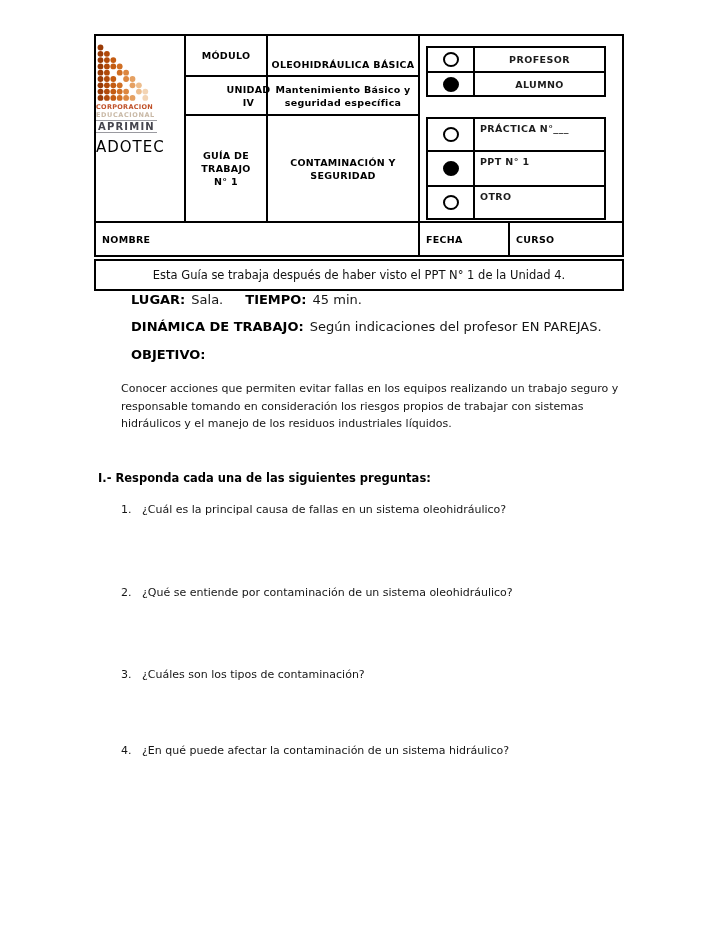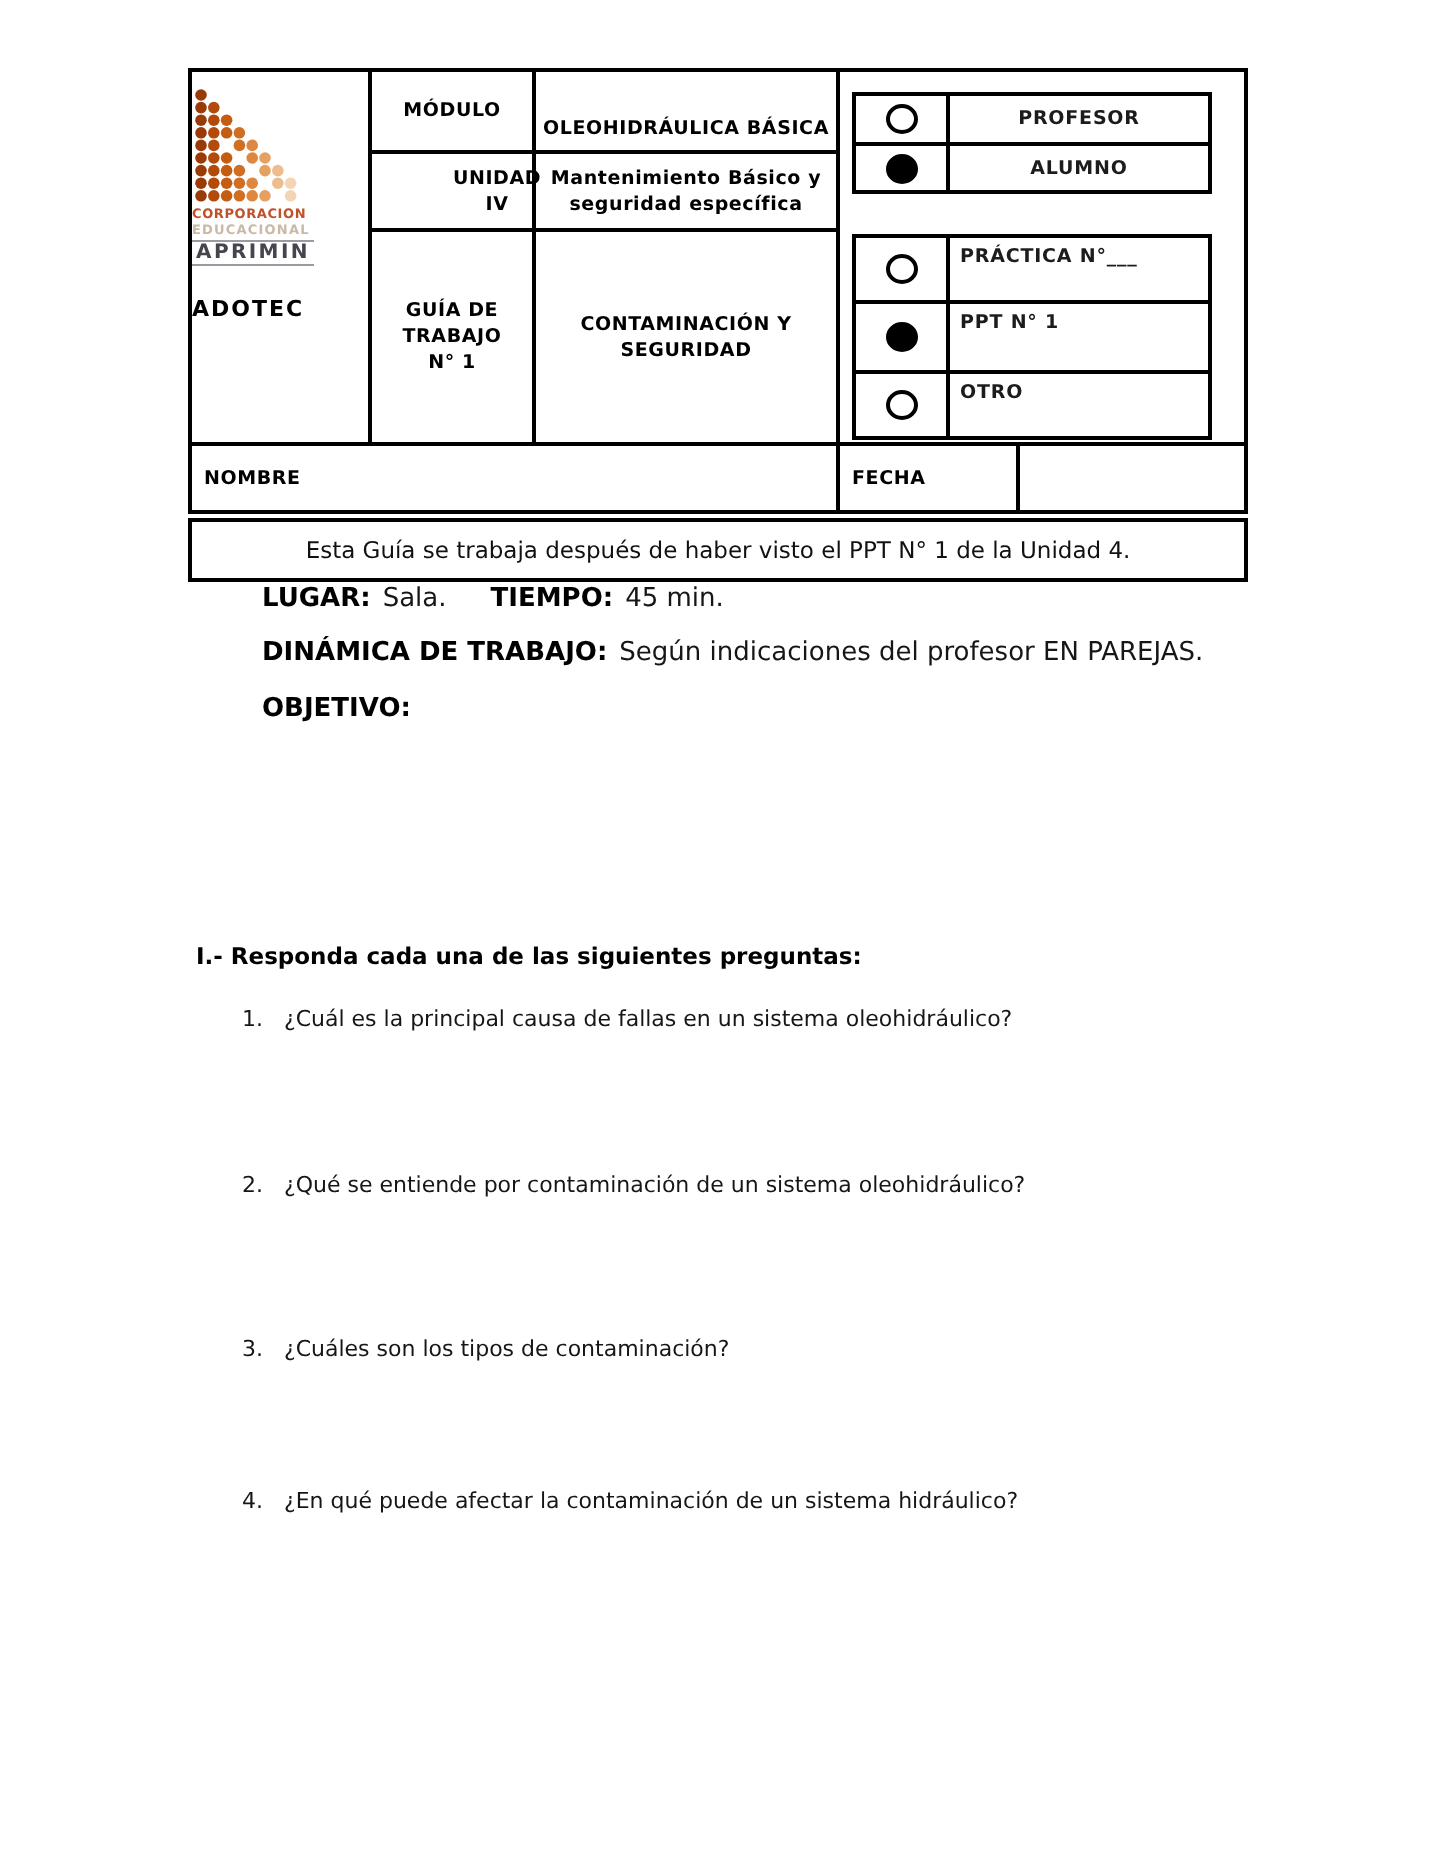--- a/index.html
+++ b/index.html
@@ -17,21 +17,21 @@
           color:#000; line-height:13px; box-sizing:border-box; }
   .cell.left { justify-content:flex-start; text-align:left; padding-left:6px; }
   
   .logo-cell { position:absolute; left:0; top:0; width:88px; height:185px;
                display:flex; flex-direction:column; align-items:flex-start; padding-top:7px;
                box-sizing:border-box; }
   .logo-corp  { font-size:6.5px; font-weight:bold; color:#c0522a; letter-spacing:0.3px; margin-top:2px; }
   .logo-educ  { font-size:6.5px; font-weight:bold; color:#c9b9a6; letter-spacing:0.6px; margin-top:0px; }
   .logo-aprimin { font-size:10px; font-weight:bold; color:#45454e; letter-spacing:1.2px;
                   border-top:1px solid #9a9aa0; border-bottom:1px solid #9a9aa0; padding:0 2px; margin-top:1px; }
-  .logo-adotec { font-size:11px; font-weight:bold; color:#000; letter-spacing:1px; margin-top:15px; }
+  .logo-adotec { font-size:15px; font-weight:normal; color:#000; letter-spacing:1px; margin-top:5px; }
   
   .cbox { position:absolute; border:2px solid #000; box-sizing:border-box; background:#fff; }
   .crow { position:absolute; left:0; width:100%; box-sizing:border-box; }
   .circle-col { position:absolute; left:0; top:0; width:45px; height:100%;
                 display:flex; align-items:center; justify-content:center; }
   .mark { width:16px; height:15px; border:2px solid #000; border-radius:50%; box-sizing:border-box; background:#fff; }
   .mark.filled { background:#000; }
   .clabel { position:absolute; left:47px; top:0; right:0; height:100%;
             display:flex; align-items:center; justify-content:center;
             font-weight:bold; font-size:9.5px; letter-spacing:0.4px; }
@@ -159,36 +159,38 @@
       <div class="crow" style="top:68px; height:31px;">
         <div class="circle-col">
           <span class="mark"></span>
         </div>
         <div class="clabel topleft">OTRO</div>
       </div>
     </div>
 
     <div class="cell left" style="left:0;     top:187px; width:322px; height:32px;">NOMBRE</div>
     <div class="cell left" style="left:324px; top:187px; width:88px;  height:32px;">FECHA</div>
+    <div class="cell left" style="left:414px; top:187px; width:112px; height:32px;">CURSO</div>
   </div>
 
   <div class="notice">Esta Guía se trabaja después de haber visto el PPT N° 1 de la Unidad 4.</div>
 
   <div class="bodyline" style="left:99px; top:292px;">
     <span class="blabel">LUGAR:</span><span class="bval">Sala.</span><span class="blabel gap">TIEMPO:</span><span class="bval">45 min.</span>
   </div>
 
   <div class="bodyline" style="left:99px; top:319px;">
     <span class="blabel">DINÁMICA DE TRABAJO:</span><span class="bval">Según indicaciones del profesor EN PAREJAS.</span>
   </div>
 
   <div class="bodyline" style="left:99px; top:347px;">
     <span class="blabel">OBJETIVO:</span>
   </div>
 
+  <div class="par">Conocer acciones que permiten evitar fallas en los equipos realizando un trabajo seguro y responsable tomando en consideración los riesgos propios de trabajar con sistemas hidráulicos y el manejo de los residuos industriales líquidos.</div>
 
   <div class="sec">I.- Responda cada una de las siguientes preguntas:</div>
 
   <div class="question" style="top:503px;">
     <span class="qnum">1.</span>
     <span class="qtext">¿Cuál es la principal causa de fallas en un sistema oleohidráulico?</span>
   </div>
   <div class="question" style="top:586px;">
     <span class="qnum">2.</span>
     <span class="qtext">¿Qué se entiende por contaminación de un sistema oleohidráulico?</span>

